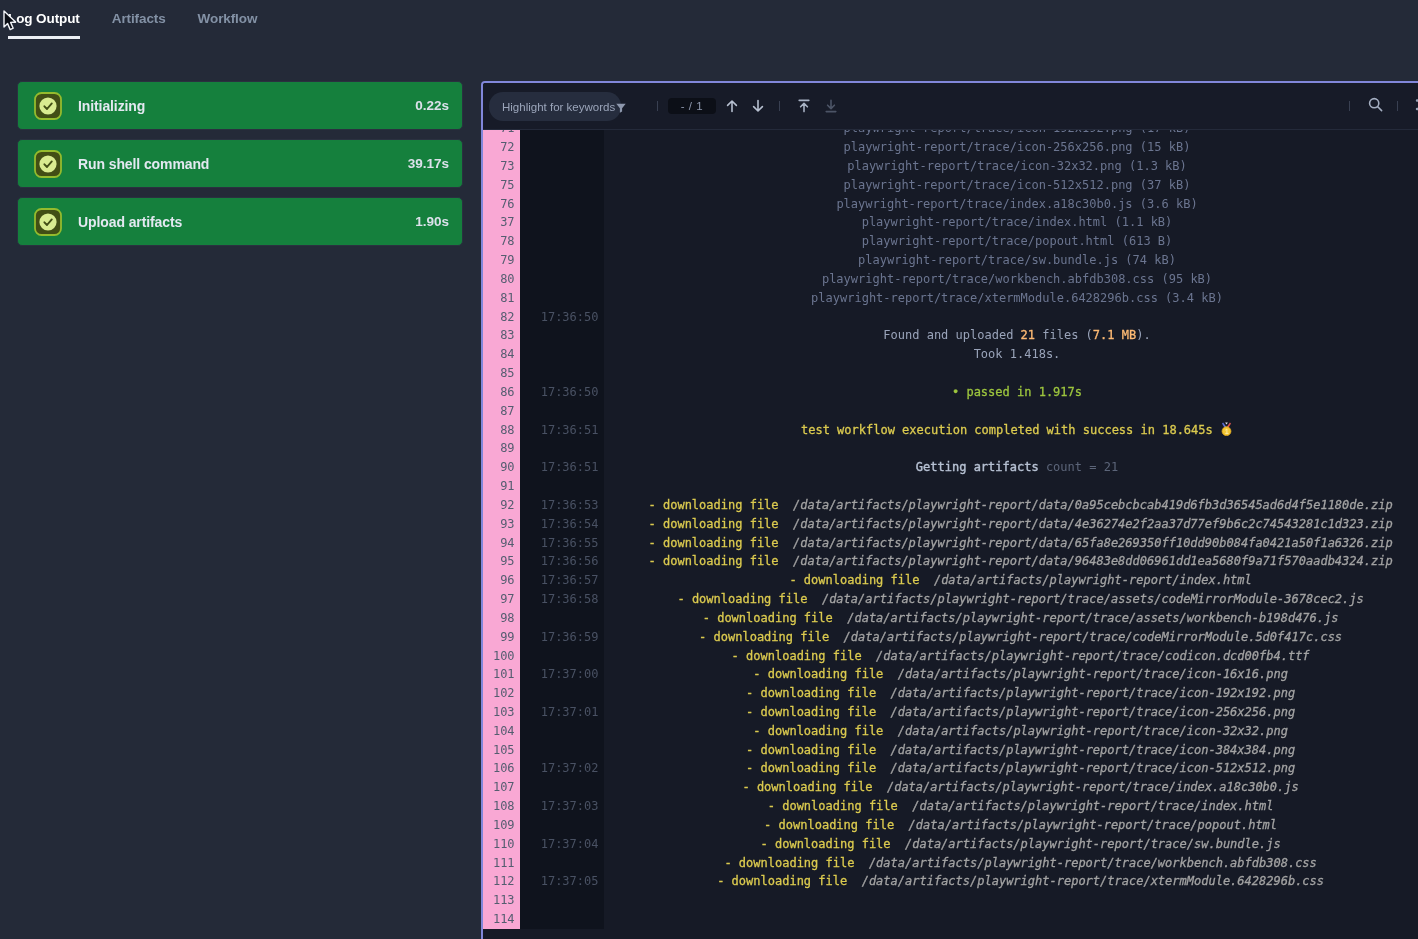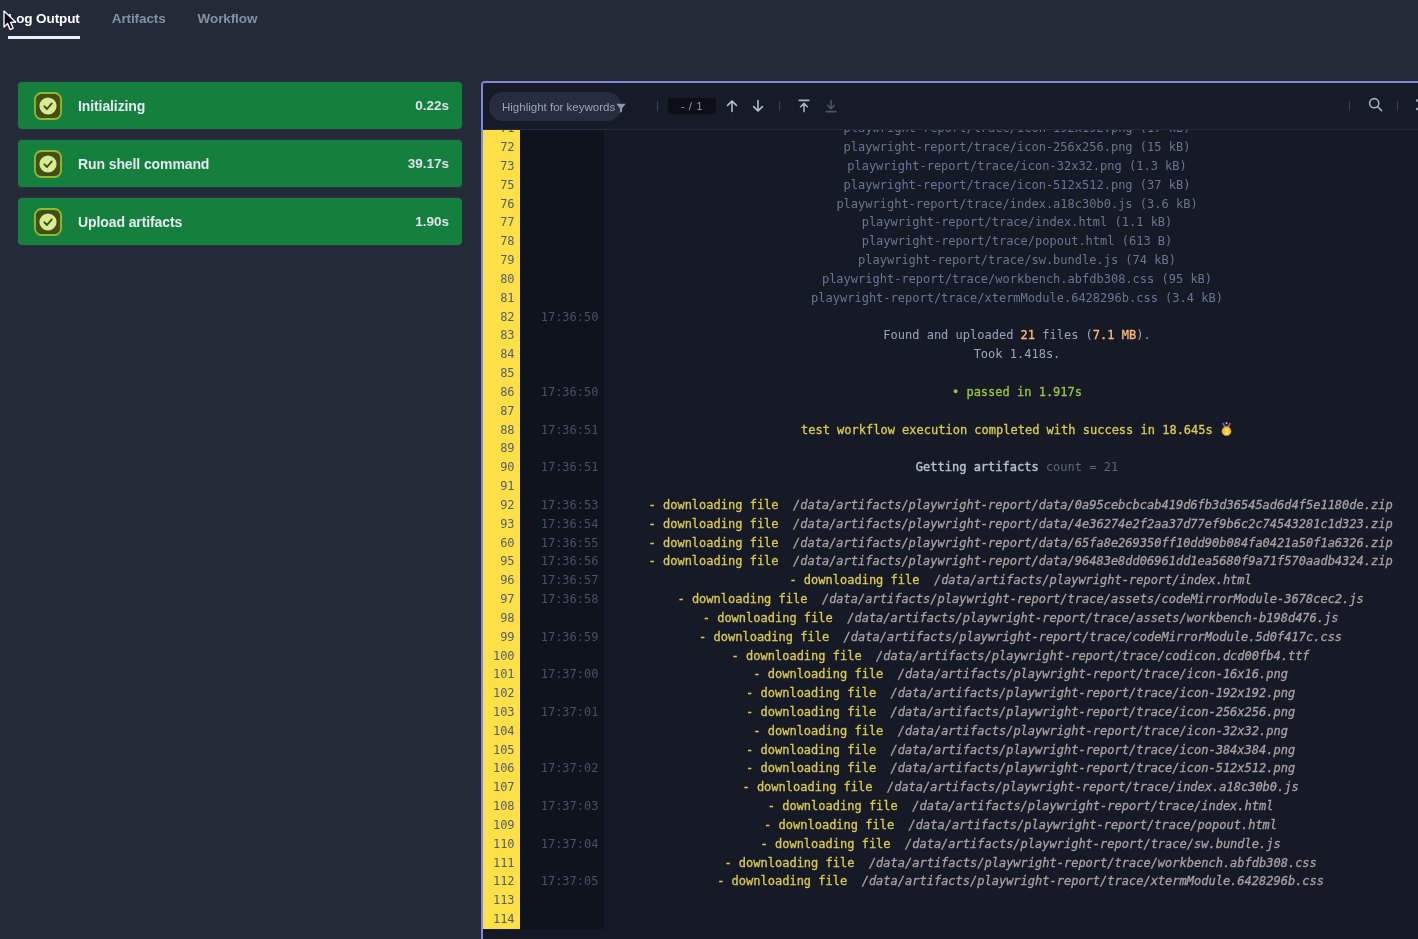--- a/index.html
+++ b/index.html
@@ -85,21 +85,21 @@
   }
   .log-scroll { position:absolute; left:0; right:0; top:-11.1px; }
   .log-row {
     display:flex; align-items:center;
     height:18.83px;
     font-family:"DejaVu Sans Mono", monospace;
     font-size:12px;
   }
   .ln {
     flex:0 0 36.6px; height:100%;
-    background:#fde047;
+    background:#f9a8d4;
     color:#545d70;
     display:flex; align-items:center; justify-content:flex-end;
     padding-right:5px;
     cursor:pointer;
   }
   .ts {
     flex:0 0 84.9px; height:100%;
     background:#0f131d;
     color:#495163;
     display:flex; align-items:center; justify-content:flex-end;
@@ -263,21 +263,21 @@
     <span class="msg"><span class="seg-file">playwright-report/trace/icon-512x512.png (37 kB)</span></span>
   </div>
 
   <div class="log-row">
     <span class="ln">76</span>
     <span class="ts"></span>
     <span class="msg"><span class="seg-file">playwright-report/trace/index.a18c30b0.js (3.6 kB)</span></span>
   </div>
 
   <div class="log-row">
-    <span class="ln">77</span>
+    <span class="ln">37</span>
     <span class="ts"></span>
     <span class="msg"><span class="seg-file">playwright-report/trace/index.html (1.1 kB)</span></span>
   </div>
 
   <div class="log-row">
     <span class="ln">78</span>
     <span class="ts"></span>
     <span class="msg"><span class="seg-file">playwright-report/trace/popout.html (613 B)</span></span>
   </div>
 
@@ -372,21 +372,21 @@
     <span class="msg"><span class="seg-yellow"> - downloading file  </span><span class="seg-path">/data/artifacts/playwright-report/data/0a95cebcbcab419d6fb3d36545ad6d4f5e1180de.zip</span></span>
   </div>
 
   <div class="log-row">
     <span class="ln">93</span>
     <span class="ts">17:36:54</span>
     <span class="msg"><span class="seg-yellow"> - downloading file  </span><span class="seg-path">/data/artifacts/playwright-report/data/4e36274e2f2aa37d77ef9b6c2c74543281c1d323.zip</span></span>
   </div>
 
   <div class="log-row">
-    <span class="ln">60</span>
+    <span class="ln">94</span>
     <span class="ts">17:36:55</span>
     <span class="msg"><span class="seg-yellow"> - downloading file  </span><span class="seg-path">/data/artifacts/playwright-report/data/65fa8e269350ff10dd90b084fa0421a50f1a6326.zip</span></span>
   </div>
 
   <div class="log-row">
     <span class="ln">95</span>
     <span class="ts">17:36:56</span>
     <span class="msg"><span class="seg-yellow"> - downloading file  </span><span class="seg-path">/data/artifacts/playwright-report/data/96483e8dd06961dd1ea5680f9a71f570aadb4324.zip</span></span>
   </div>
 

